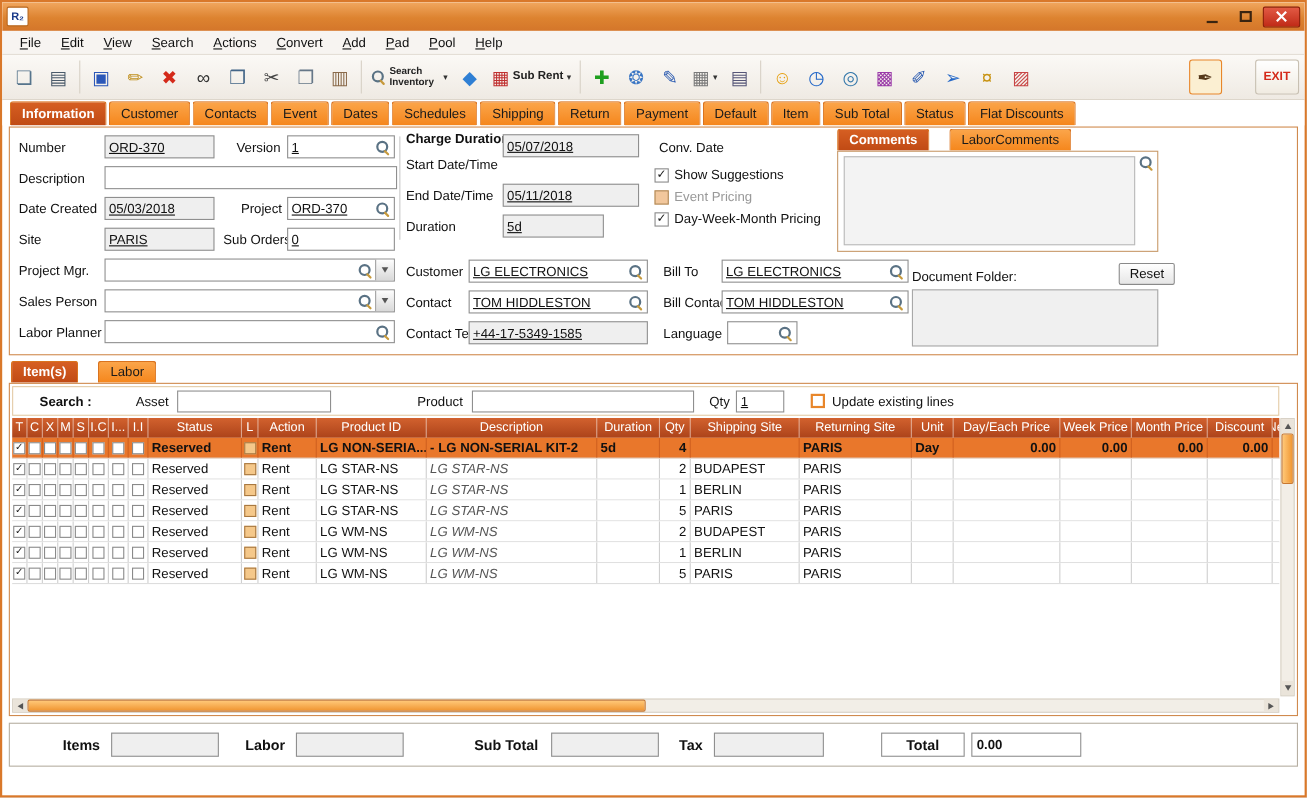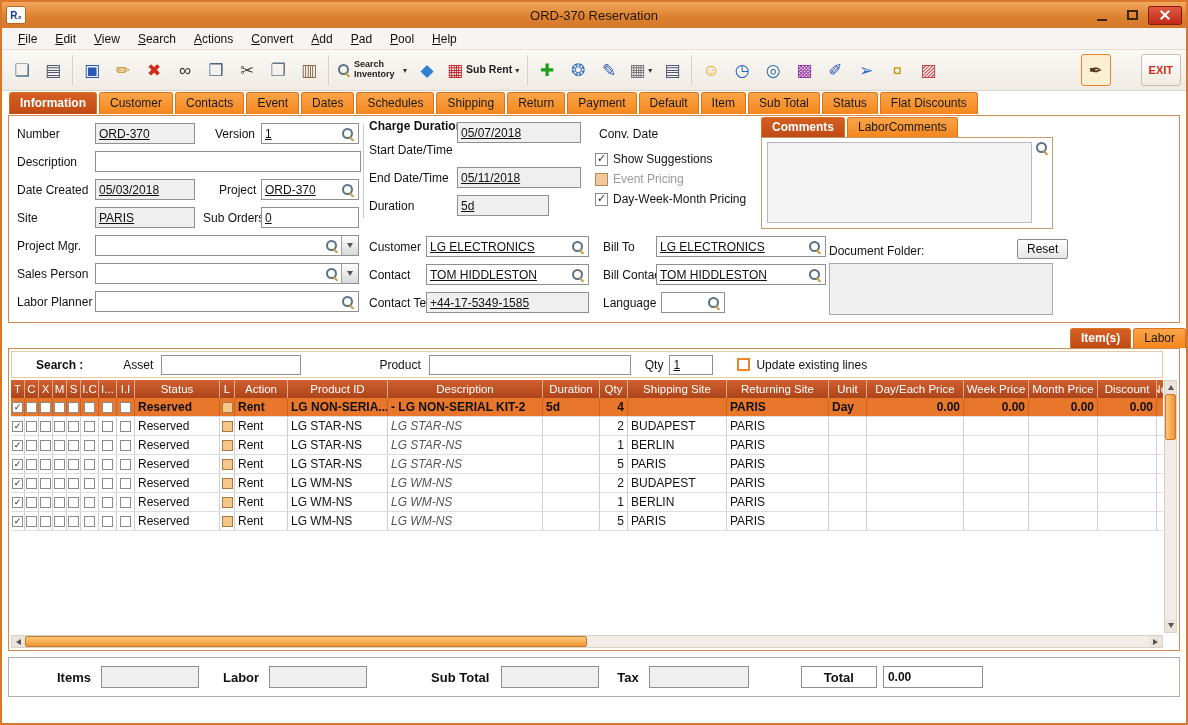--- a/index.html
+++ b/index.html
@@ -34,21 +34,21 @@
 .tarrow{font-size:8px;color:#333;align-self:center;}
 .tsep{width:1px;height:30px;background:#D8D1C6;margin:0 3px;flex:0 0 auto;}
 .tspacer{flex:1;}
 .tbtn.active{border:1px solid #E8862A;background:#FBEFD2;}
 .tbtn.exit-btn{border:1px solid #C8C0B2;background:linear-gradient(#fff,#F0EBE1);padding:0 7px;}
 
 
 .tabbar{height:23px;flex:0 0 auto;display:flex;align-items:flex-end;padding:0 7px;gap:2px;background:#fff;}
 .tab{background:linear-gradient(#FBA household,#F5861C);background:linear-gradient(#FBA54A,#F5861C);border:1px solid #D9731F;border-bottom:none;border-radius:3px 3px 0 0;padding:3px 10px 4px;font-size:12px;color:#1a1a1a;cursor:default;white-space:nowrap;}
 .tab.selected{background:linear-gradient(#D65F22,#C04A14);color:#fff;font-weight:bold;}
-.subtabbar{display:flex;align-items:flex-end;gap:2px;height:21px;margin:4px 0 0 8px;flex:0 0 auto;justify-content:flex-end;}
+.subtabbar{display:flex;align-items:flex-end;gap:18px;height:21px;margin:4px 0 0 8px;flex:0 0 auto;}
 .subtabbar .tab{padding:2px 10px 3px;}
 
 
 .panel{margin:0 6px;border:1px solid #D08A4E;background:#fff;position:relative;}
 .info-panel{height:208px;flex:0 0 auto;margin-top:1px;}
 .items-panel{flex:1 1 auto;}
 .lbl{position:absolute;white-space:nowrap;color:#111;}
 .lbl.bold{font-weight:bold;}
 .lbl.dis{color:#999;}
 .field{height:21px;background:#fff;border:1px solid #8f8f8f;display:flex;align-items:center;padding:0 3px;gap:2px;overflow:hidden;}
@@ -114,21 +114,20 @@
 </style>
 </head>
 <body>
 
 <div class="window">
 
   <div class="titlebar">
     <div class="app-logo">
         <span>R₂</span>
       </div>
-    <div class="title-text">ORD-370 Reservation</div>
     <div class="win-controls">
       <div class="win-btn">
           <span class="glyph-min"></span>
         </div>
       <div class="win-btn">
           <span class="glyph-max"></span>
         </div>
       <div class="win-btn close">
           <span class="glyph-close"></span>
         </div>

